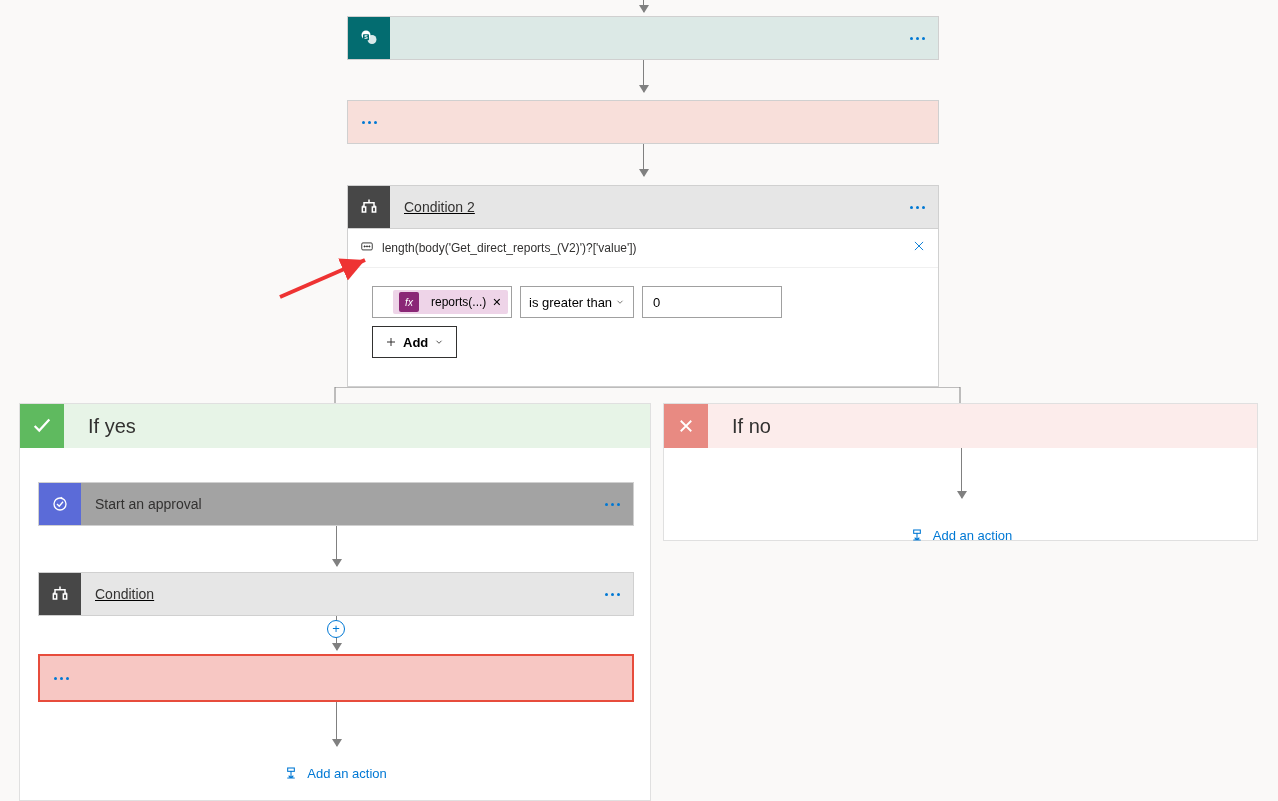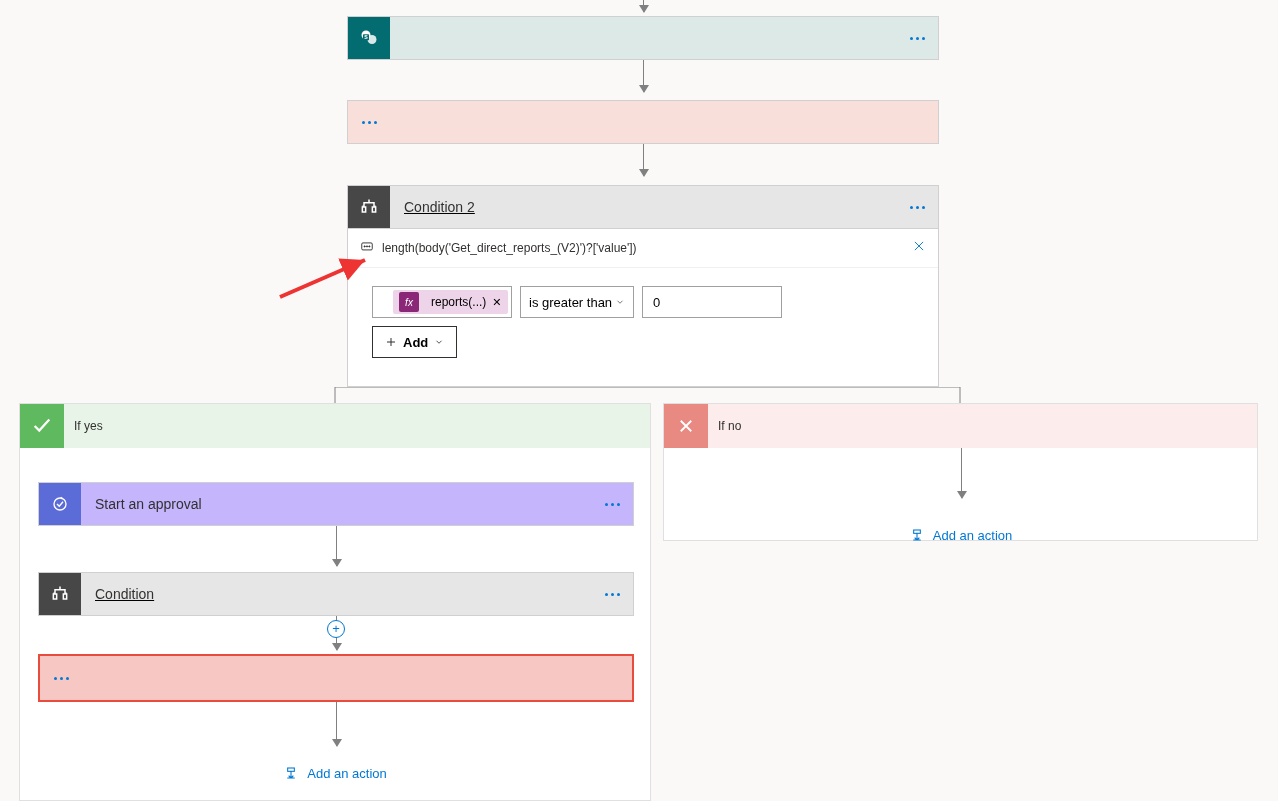--- a/index.html
+++ b/index.html
@@ -14,21 +14,21 @@
   .dots { display: flex; gap: 3px; }
   .dots > span { width: 3px; height: 3px; border-radius: 50%; background: #0078d4; }
 
   
   .sharepoint { background: #dce9e6; }
   .sharepoint .card-icon { background: #036c70; color: #fff; }
   .office { background: #f8dfda; }
   .office .card-icon { background: #e33b1e; color: #fff; }
   .condition-head { background: #e6e6e6; text-decoration: underline; }
   .condition-icon { background: #474747; color: #fff; }
-  .approval-head { background: #c4b5fd; }
+  .approval-head { background: #a3a3a3; }
   .approval-icon { background: #5b6bd8; color: #fff; }
   .notify-head { background: #f7c7c3; border: 2px solid #e74c3c; }
   .notify-icon { background: #e74c3c; color: #fff; }
 
   .cond-body { border: 1px solid #d0d0d0; border-top: none; background: #fff; position: absolute; }
   .peek { display: flex; align-items: center; padding: 10px 12px; font-size: 12px; color: #323130; border-bottom: 1px solid #f0f0f0; }
   .peek-x { color: #0078d4; font-size: 16px; cursor: pointer; }
   .cond-row { display: flex; gap: 8px; padding: 18px 24px 8px 24px; }
   .pill-box { border: 1px solid #a0a0a0; display: flex; align-items: center; padding: 4px 6px; height: 32px; }
   .fx-badge { background: #8a2776; color: #fff; width: 20px; height: 20px; border-radius: 2px; font-size: 10px; display: flex; align-items: center; justify-content: center; font-style: italic; margin-right: 6px; }
@@ -39,21 +39,21 @@
   .add-btn { border: 1px solid #323130; height: 32px; padding: 0 12px; font-size: 13px; font-weight: 600; display: inline-flex; align-items: center; gap: 6px; margin: 0 0 16px 24px; cursor: pointer; background: #fff; }
 
   .branch-yes { position: absolute; background: #fff; border: 1px solid #e0e0e0; }
   .branch-no  { position: absolute; background: #fff; border: 1px solid #e0e0e0; }
   .branch-head { height: 44px; display: flex; align-items: center; }
   .branch-head .bicon { width: 44px; height: 44px; display: flex; align-items: center; justify-content: center; }
   .yes-head { background: #e7f4e7; }
   .yes-head .bicon { background: #5fba5f; color: #fff; }
   .no-head { background: #fceceb; }
   .no-head .bicon { background: #e88a82; color: #fff; }
-  .branch-title { padding-left: 10px; font-size: 12px; color: #323130; }
+  .branch-title { padding-left: 24px; font-size: 20px; color: #323130; }
 
   .add-action { color: #0078d4; font-size: 13px; display: flex; align-items: flex-start; gap: 8px; cursor: pointer; justify-content: center; }
 
   .arrow-v { position: absolute; width: 1px; background: #808080; }
   .arrow-v::after { content: ""; position: absolute; bottom: -1px; left: -4.5px; border-left: 5px solid transparent; border-right: 5px solid transparent; border-top: 8px solid #808080; }
 
   .plus-node { position: absolute; width: 18px; height: 18px; border: 1px solid #0078d4; border-radius: 50%; background: #fff; color: #0078d4; font-size: 13px; line-height: 16px; text-align: center; cursor: pointer; }
 
   .red-arrow { position: absolute; }
 

